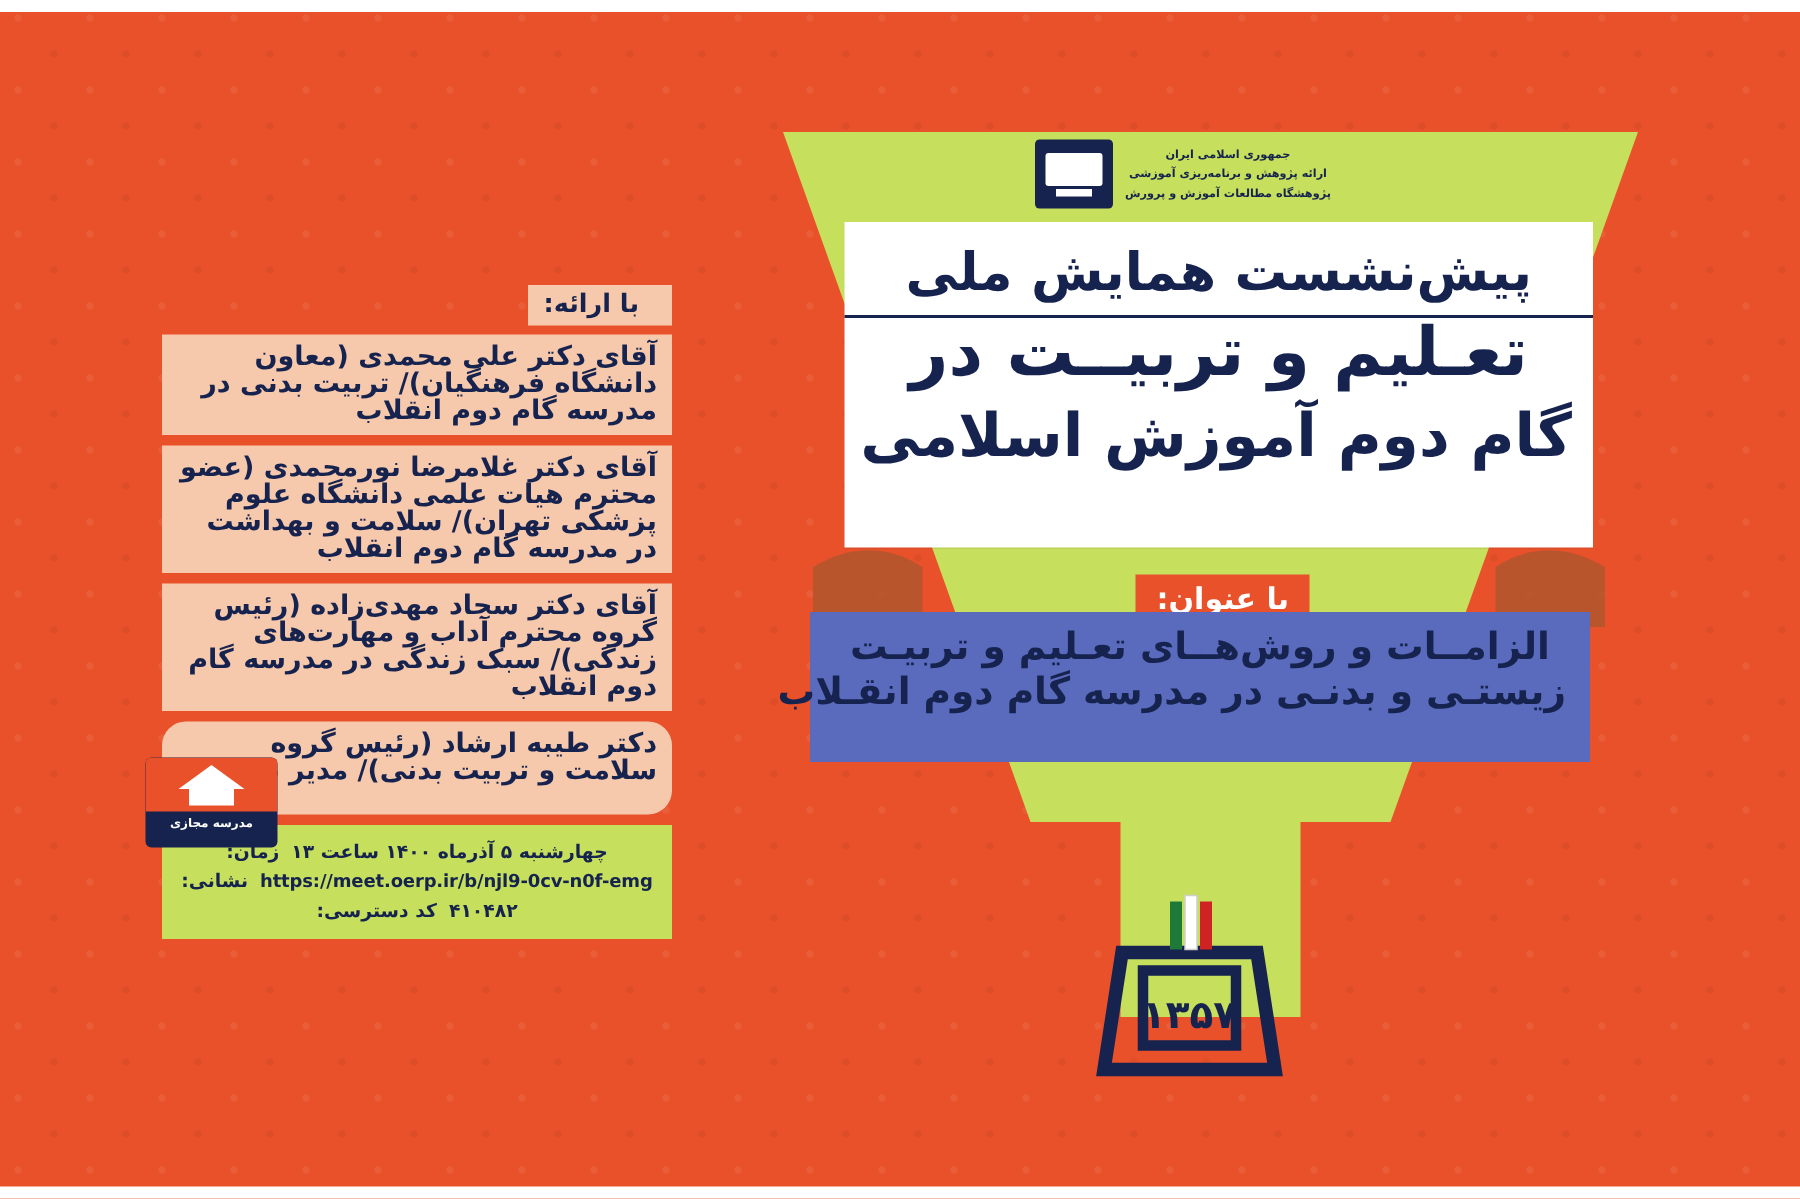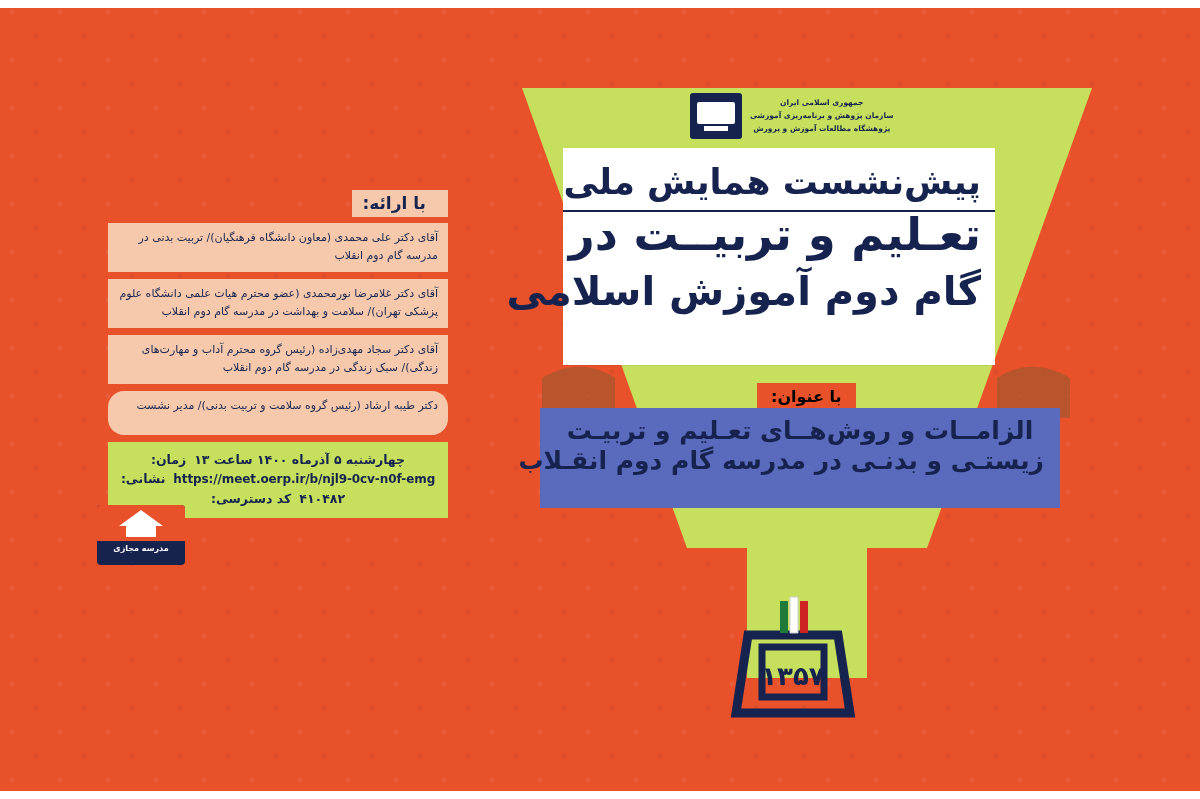--- a/index.html
+++ b/index.html
@@ -108,21 +108,21 @@
     white-space: nowrap;
     font-weight: bold;
     letter-spacing: -0.2px;
   }
 
   
   #title-card {
     position: absolute;
     left: 563px;
     top: 148px;
-    width: 432px;
+    width: 499px;
     height: 217px;
     background: #ffffff;
     box-shadow: 0 1px 0 rgba(0,0,0,0.06);
     padding: 10px 14px 8px 14px;
     box-sizing: border-box;
     text-align: center;
     direction: rtl;
   }
   #title-card .line {
     color: #16234f;
@@ -141,22 +141,22 @@
     height: 2px;
     background: #16234f;
   }
 
   
   #subject-label {
     position: absolute;
     left: 757px;
     top: 383px;
     background: #e8512a;
-    color: #000000;
-    font-size: 16px;
+    color: #ffffff;
+    font-size: 20px;
     font-weight: bold;
     padding: 4px 14px 6px 14px;
     direction: rtl;
     white-space: nowrap;
   }
 
   
   #subject-panel {
     position: absolute;
     left: 540px;
@@ -194,27 +194,27 @@
     font-weight: bold;
     padding: 3px 22px 4px 10px;
     margin: 0 0 6px 0;
     float: right;
   }
   .clear { clear: both; }
 
   .speaker {
     background: #f7c9ac;
     color: #16234f;
-    font-size: 11px;
+    font-size: 18px;
     line-height: 18px;
     padding: 6px 10px 7px 10px;
     margin-bottom: 7px;
     text-align: right;
     direction: rtl;
-    font-weight: normal;
+    font-weight: bold;
     letter-spacing: -0.1px;
   }
   .speaker.short { padding-bottom: 20px; border-radius: 16px; }
 
   #details {
     background: #c6df5c;
     padding: 8px 10px 10px 10px;
     margin-top: 4px;
     direction: rtl;
     text-align: right;
@@ -311,21 +311,21 @@
       <path d="M 25 10 L 595 10 L 430 470 L 370 470 L 370 600 L 250 600 L 250 470 L 190 470 Z" fill="#c6df5c"></path>
       <path d="M 45 300 C 70 285 95 285 118 300 L 118 340 L 45 340 Z" fill="#b0562e" opacity="0.85"></path>
       <path d="M 500 300 C 523 285 548 285 573 300 L 573 340 L 500 340 Z" fill="#b0562e" opacity="0.85"></path>
     </svg>
   </div>
 
   <div id="header-logo">
     <div class="mark"></div>
     <div class="logo-lines">
       <span>جمهوری اسلامی ایران</span>
-      <span>سازمان پژوهش و برنامه‌ریزی آموزشی</span>
+      <span>ارائه پژوهش و برنامه‌ریزی آموزشی</span>
       <span>پژوهشگاه مطالعات آموزش و پرورش</span>
     </div>
   </div>
 
   <div id="title-card">
     <div class="line l1">پیش‌نشست همایش ملی</div>
     <div class="rule"></div>
     <div class="line l2">تعـلیم و تربیــت در</div>
     <div class="line l3">گام دوم آموزش اسلامی</div>
   </div>

